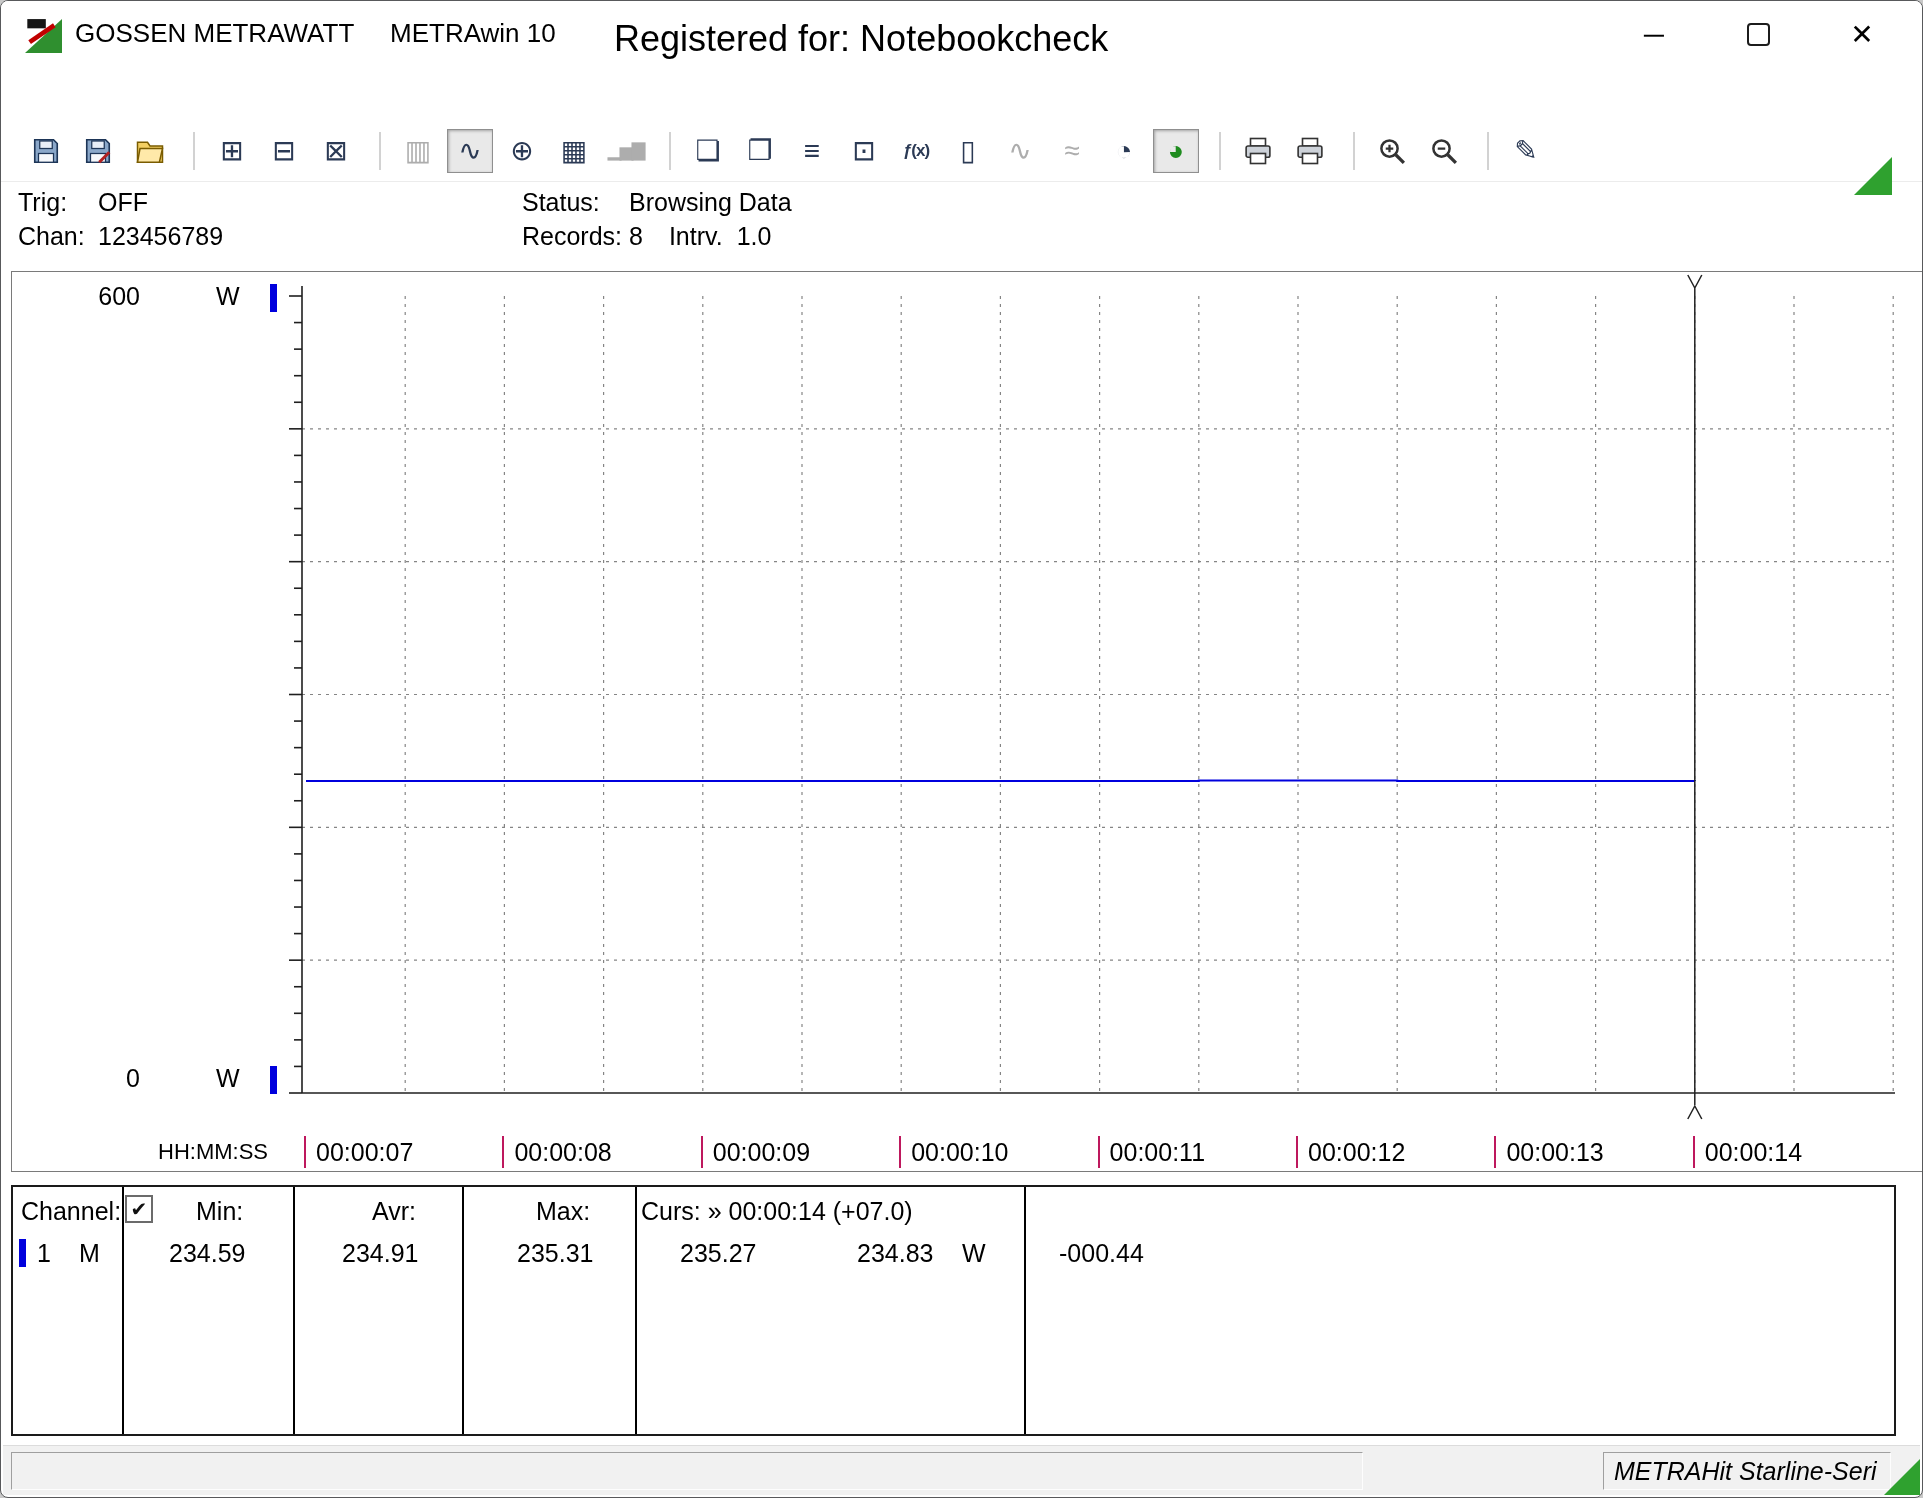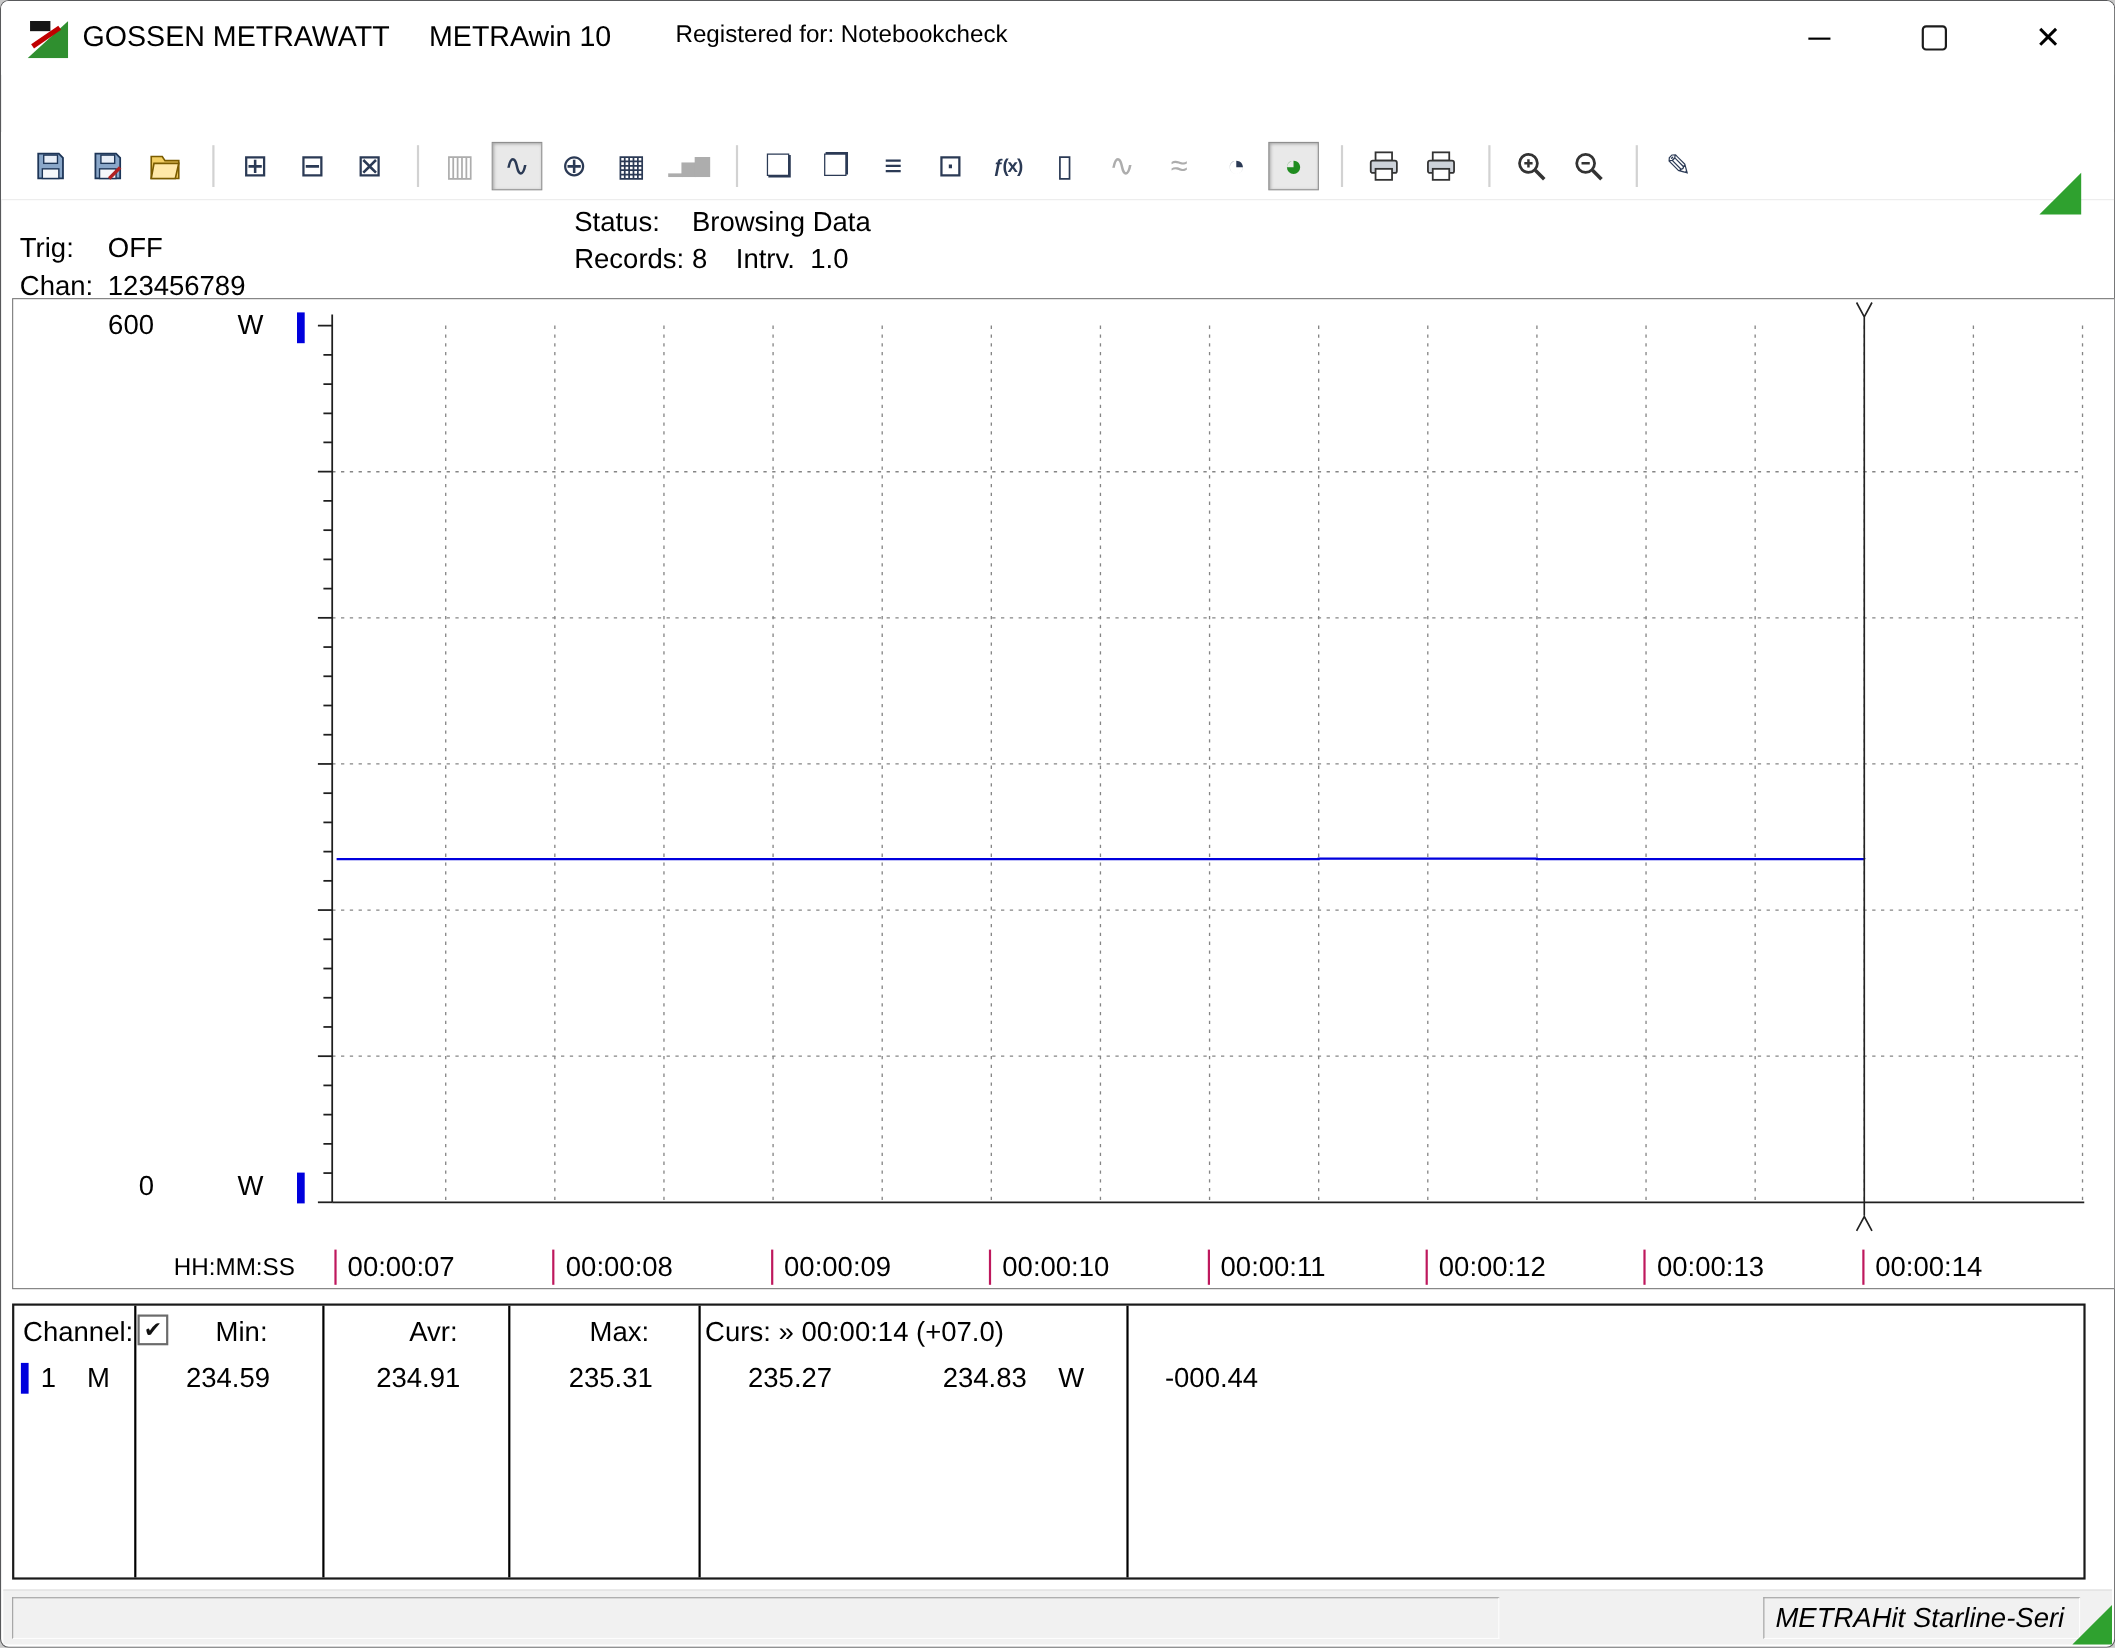--- a/index.html
+++ b/index.html
@@ -4,41 +4,41 @@
 <style>
   *{box-sizing:border-box;}
   body{margin:0;background:#c8c8c8;font-family:"Liberation Sans",sans-serif;color:#000;}
   .window{position:relative;width:1923px;height:1498px;background:#fff;border:1px solid #58595b;border-radius:8px;overflow:hidden;}
 
   
   .titlebar{position:absolute;left:0;top:0;right:0;height:67px;background:#fff;}
   .logo{position:absolute;left:24px;top:15px;width:37px;height:37px;}
   .t-brand{position:absolute;left:74px;top:17px;font-size:26px;}
   .t-app{position:absolute;left:389px;top:17px;font-size:26px;}
-  .t-reg{position:absolute;left:613px;top:17px;font-size:22px;}
+  .t-reg{position:absolute;left:613px;top:17px;font-size:36px;}
   .win-controls{position:absolute;right:8px;top:0;height:67px;display:flex;align-items:center;}
   .wc{width:104px;height:67px;display:flex;align-items:center;justify-content:center;font-size:28px;cursor:default;}
   .max-box{display:inline-block;width:23px;height:23px;border:2px solid #1c1c1c;border-radius:4px;}
 
   
   .menubar{position:absolute;left:0;top:67px;right:0;height:50px;display:flex;align-items:center;padding-left:10px;background:#fff;}
   .menu-item{padding:6px 18px;font-size:26px;}
 
   
   .toolbar{position:absolute;left:0;top:119px;right:0;height:62px;display:flex;align-items:center;padding-left:22px;background:#fff;border-bottom:1px solid #ececec;}
   .tb-btn{width:46px;height:44px;margin-right:6px;display:flex;align-items:center;justify-content:center;font-size:28px;color:#2b3a55;border:1px solid transparent;}
   .tb-btn.pressed{border:1px solid #8f8f8f;background:#e9e9e9;box-shadow:inset 1px 1px 3px rgba(0,0,0,.3);}
   .tb-btn.disabled{color:#adadad;}
   .tb-btn svg{display:block;}
   .tb-sep{width:2px;height:38px;background:#d2d2d2;margin:0 14px;}
   .tri-top{position:absolute;right:30px;top:156px;width:0;height:0;border-left:38px solid transparent;border-bottom:38px solid #2fa12f;}
 
   
   .stat-block{position:absolute;font-size:25px;line-height:34px;}
-  .sb1{left:17px;top:184px;margin-top:24px;}
+  .sb1{left:17px;top:184px;}
   .sb2{left:521px;top:184px;}
   .sl1{display:inline-block;min-width:80px;}
   .sl2{display:inline-block;min-width:107px;}
   .gap1{margin-left:26px;}
   .gap2{margin-left:14px;}
 
   
   .chart-panel{position:absolute;left:10px;top:270px;width:1923px;height:901px;border:1px solid #7a7a7a;background:#fff;}
   #chart-svg{position:absolute;left:0;top:0;width:1883px;height:899px;}
   .grid{stroke:#858585;stroke-width:1.2;stroke-dasharray:3 5;}

